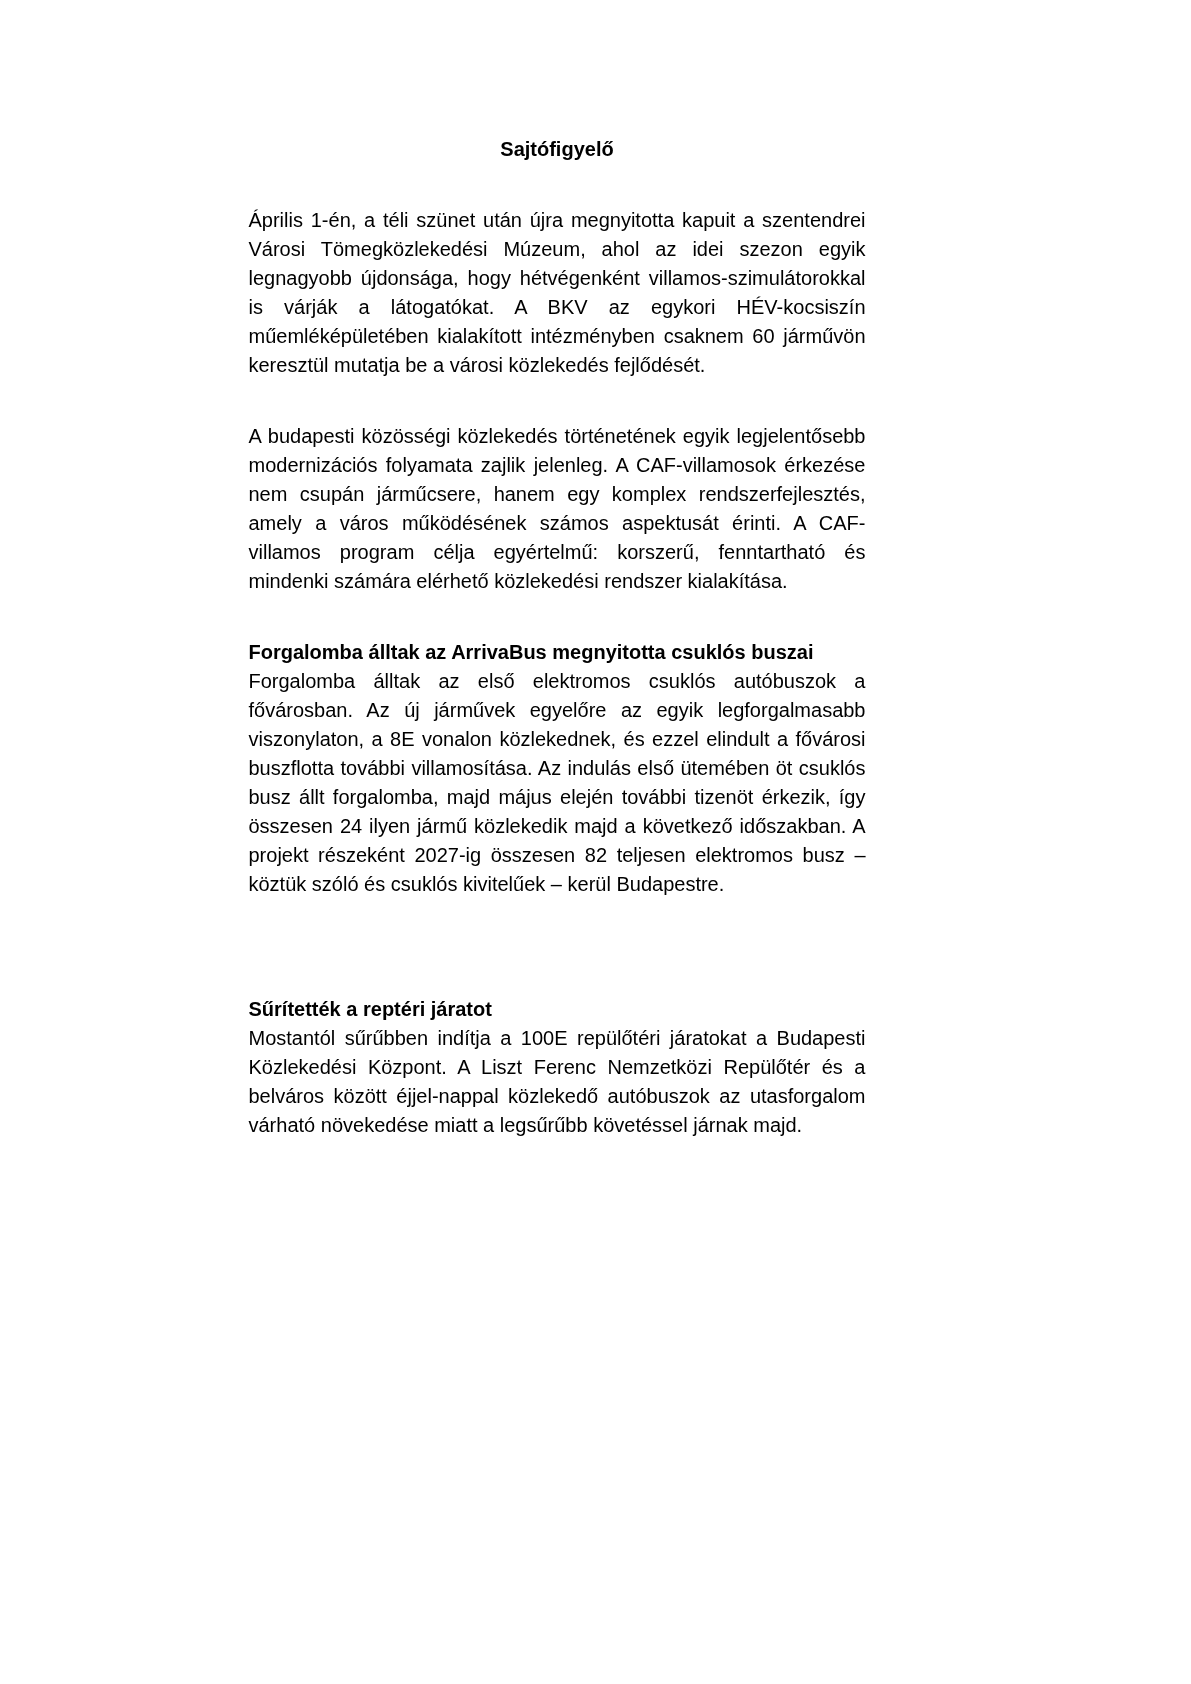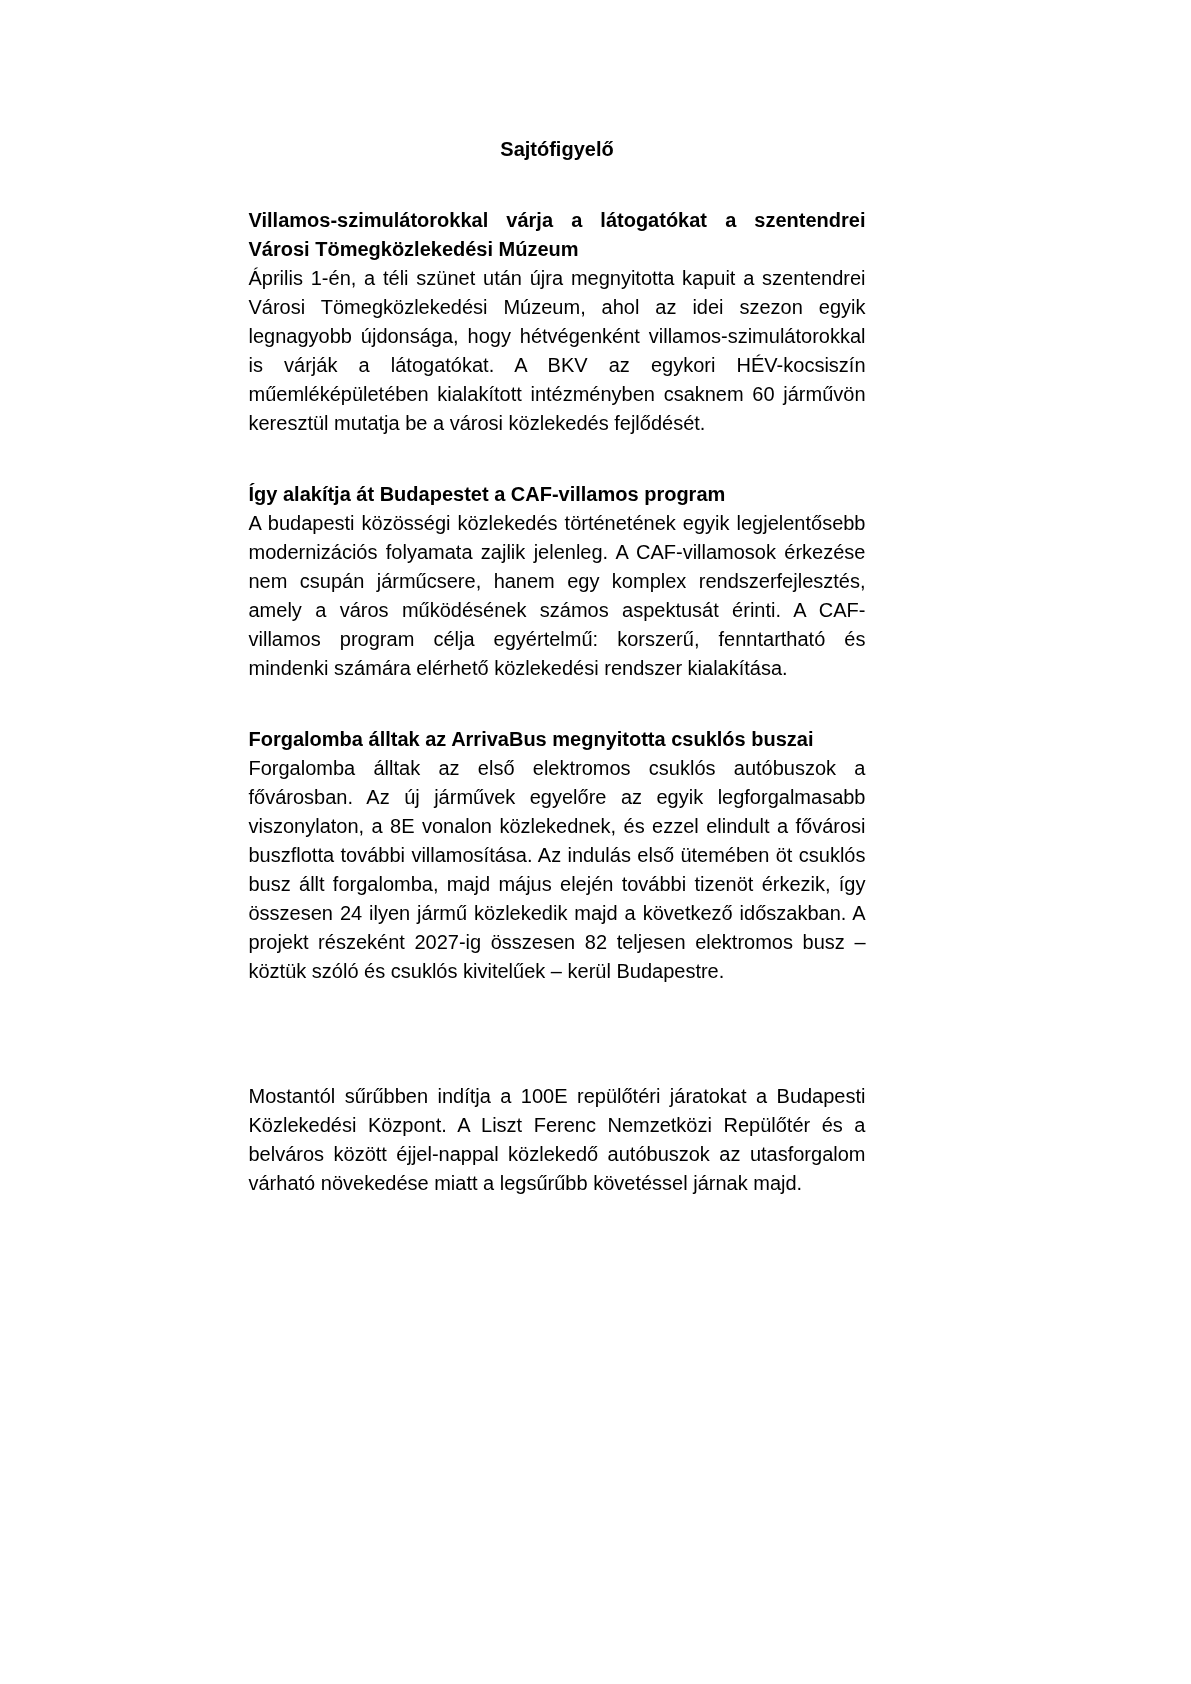--- a/index.html
+++ b/index.html
@@ -51,31 +51,30 @@
 </style>
 </head>
 <body>
 
 <div class="page">
 
   <h1 class="doc-title">Sajtófigyelő</h1>
 
 
   <section class="doc-section">
-    <h3 class="sec-heading">Villamos-szimulátorokkal várja a látogatókat a szentendrei Városi Tömegközlekedési Múzeum</h3>
     <p class="sec-body">Április 1-én, a téli szünet után újra megnyitotta kapuit a szentendrei Városi Tömegközlekedési Múzeum, ahol az idei szezon egyik legnagyobb újdonsága, hogy hétvégenként villamos-szimulátorokkal is várják a látogatókat. A BKV az egykori HÉV-kocsiszín műemléképületében kialakított intézményben csaknem 60 járművön keresztül mutatja be a városi közlekedés fejlődését.</p>
   </section>
 
   <section class="doc-section">
-    <h3 class="sec-heading">Így alakítja át Budapestet a CAF-villamos program</h3>
     <p class="sec-body">A budapesti közösségi közlekedés történetének egyik legjelentősebb modernizációs folyamata zajlik jelenleg. A CAF-villamosok érkezése nem csupán járműcsere, hanem egy komplex rendszerfejlesztés, amely a város működésének számos aspektusát érinti. A CAF-villamos program célja egyértelmű: korszerű, fenntartható és mindenki számára elérhető közlekedési rendszer kialakítása.</p>
   </section>
 
   <section class="doc-section">
     <h3 class="sec-heading">Forgalomba álltak az ArrivaBus megnyitotta csuklós buszai</h3>
     <p class="sec-body">Forgalomba álltak az első elektromos csuklós autóbuszok a fővárosban. Az új járművek egyelőre az egyik legforgalmasabb viszonylaton, a 8E vonalon közlekednek, és ezzel elindult a fővárosi buszflotta további villamosítása. Az indulás első ütemében öt csuklós busz állt forgalomba, majd május elején további tizenöt érkezik, így összesen 24 ilyen jármű közlekedik majd a következő időszakban. A projekt részeként 2027-ig összesen 82 teljesen elektromos busz – köztük szóló és csuklós kivitelűek – kerül Budapestre.</p>
   </section>
 
   <section class="doc-section gap-large">
+    <h3 class="sec-heading">Sűrítették a reptéri járatot</h3>
     <p class="sec-body">Mostantól sűrűbben indítja a 100E repülőtéri járatokat a Budapesti Közlekedési Központ. A Liszt Ferenc Nemzetközi Repülőtér és a belváros között éjjel-nappal közlekedő autóbuszok az utasforgalom várható növekedése miatt a legsűrűbb követéssel járnak majd.</p>
   </section>
 
 </div>
 
 </body></html>

